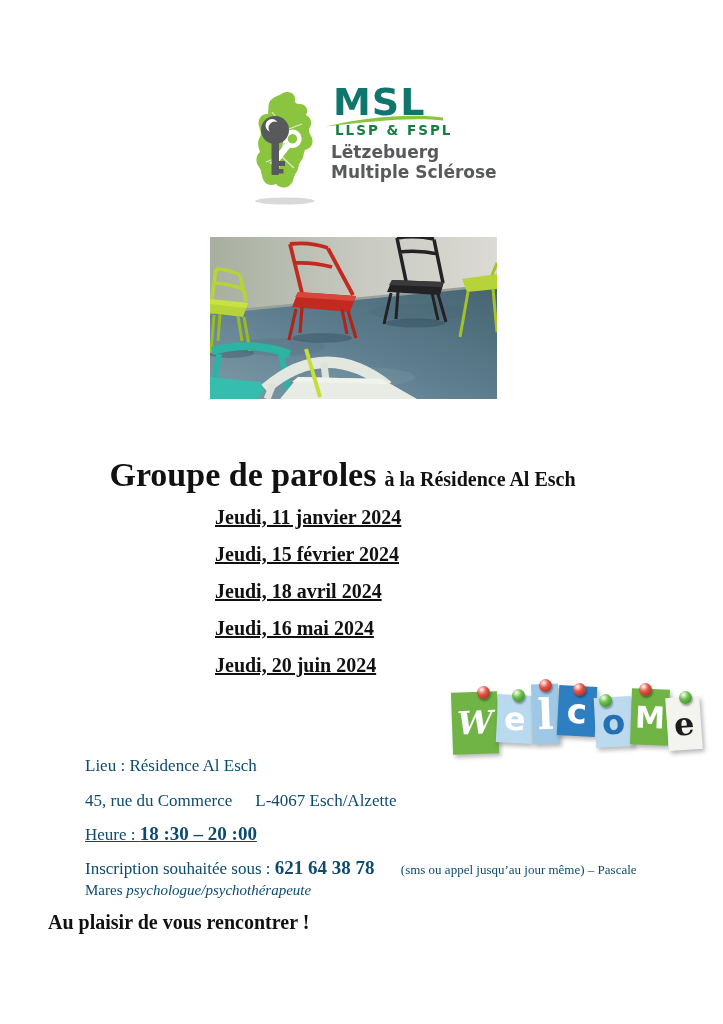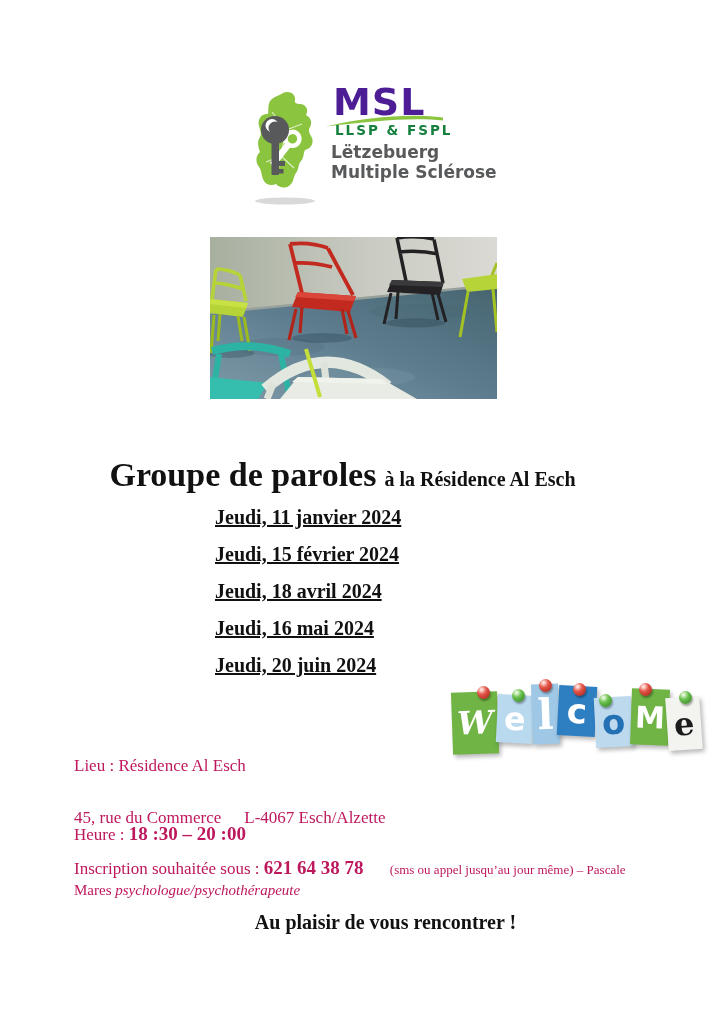--- a/index.html
+++ b/index.html
@@ -8,21 +8,21 @@
     position:relative; width:723px; height:1024px; margin:0 auto;
     background:#ffffff; overflow:hidden;
     font-family:"Liberation Serif", serif; color:#1a1a1a;
   }
 
   
   .logo-map { position:absolute; left:248px; top:90px; width:74px; height:118px; }
   .logo-acronym {
     position:absolute; left:333px; top:83px;
     font-family:"DejaVu Sans", sans-serif; font-weight:bold;
-    font-size:38px; line-height:38px; letter-spacing:1px; color:#4c1d95;
+    font-size:38px; line-height:38px; letter-spacing:1px; color:#0f766e;
   }
   .logo-swoosh { position:absolute; left:326px; top:114px; width:118px; height:13px; }
   .logo-sub {
     position:absolute; left:335px; top:122px;
     font-family:"DejaVu Sans", sans-serif; font-weight:bold;
     font-size:13.5px; letter-spacing:2px; color:#15803d;
   }
   .logo-org {
     position:absolute; left:331px; top:142px;
     font-family:"DejaVu Sans", sans-serif; font-weight:bold;
@@ -70,33 +70,33 @@
   .pin[data-color="green"] { background:radial-gradient(circle at 35% 28%, #e8f8da 6%, #6cc24e 38%, #2f7d22 95%); }
   .p1 { left:25px;  top:10px; }
   .p2 { left:60px;  top:13px; }
   .p3 { left:87px;  top:3px;  }
   .p4 { left:121px; top:7px;  }
   .p5 { left:147px; top:18px; }
   .p6 { left:187px; top:7px;  }
   .p7 { left:227px; top:15px; }
 
   
-  .detail { position:absolute; left:74px; font-size:17px; color:#be185d; white-space:nowrap; }
+  .detail { position:absolute; left:85px; font-size:17px; color:#0c4a6e; white-space:nowrap; }
   .d-lieu        { top:756px; }
-  .d-address     { top:791px;margin-top:17px; }
-  .d-heure       { top:823px; }
+  .d-address     { top:791px; }
+  .d-heure       { top:823px;text-decoration:underline; }
   .d-inscription { top:857px; }
   .d-credential  { top:882px; font-size:15px; }
   .gap-left  { margin-left:23px; }
   .bold-lg   { font-weight:bold; font-size:19px; }
   .bold      { font-weight:normal; }
   .note-sm   { font-size:13px; margin-left:22px; }
   .italic    { font-style:italic; }
   .closing {
-    position:absolute; left:48px; top:911px; width:675px; text-align:center;
+    position:absolute; left:48px; top:911px; width:675px; 
     font-size:20px; font-weight:bold; color:#111;
   }
 </style>
 </head>
 <body>
 
 <div class="page">
 
   <div>
     <svg class="logo-map" viewBox="0 0 74 118">

